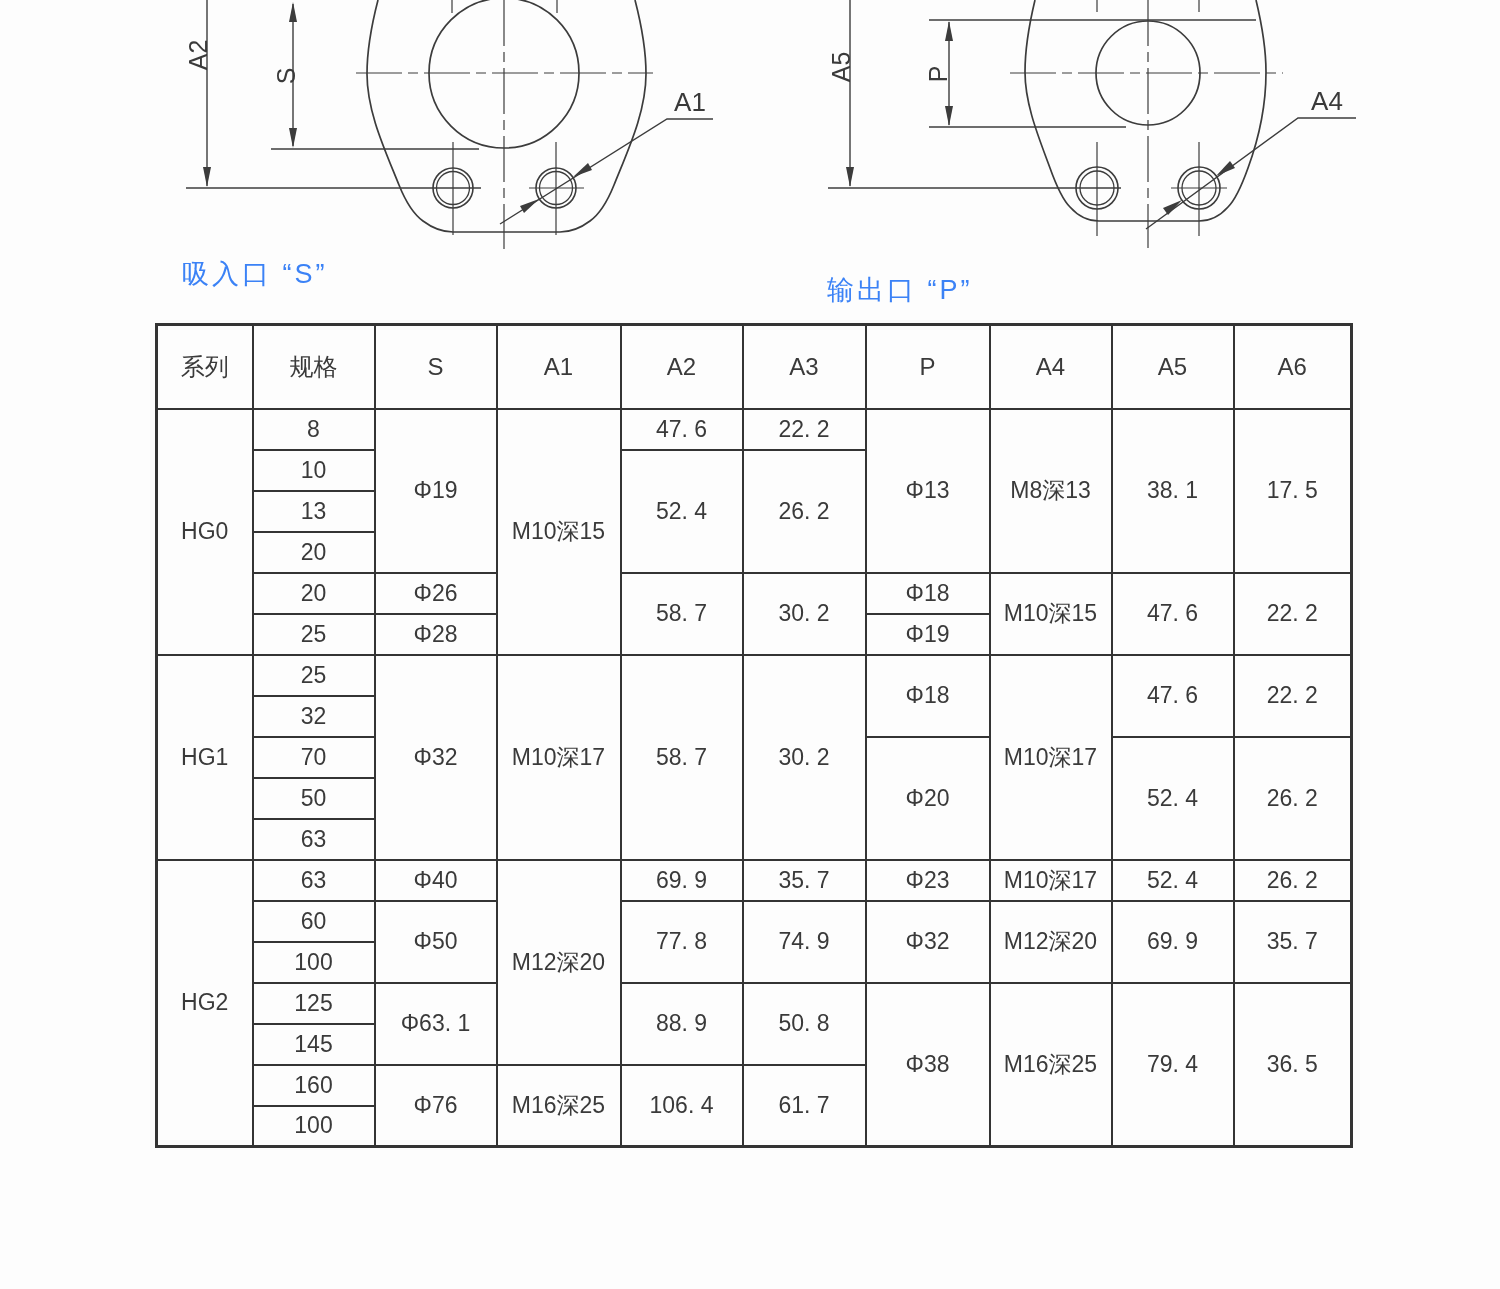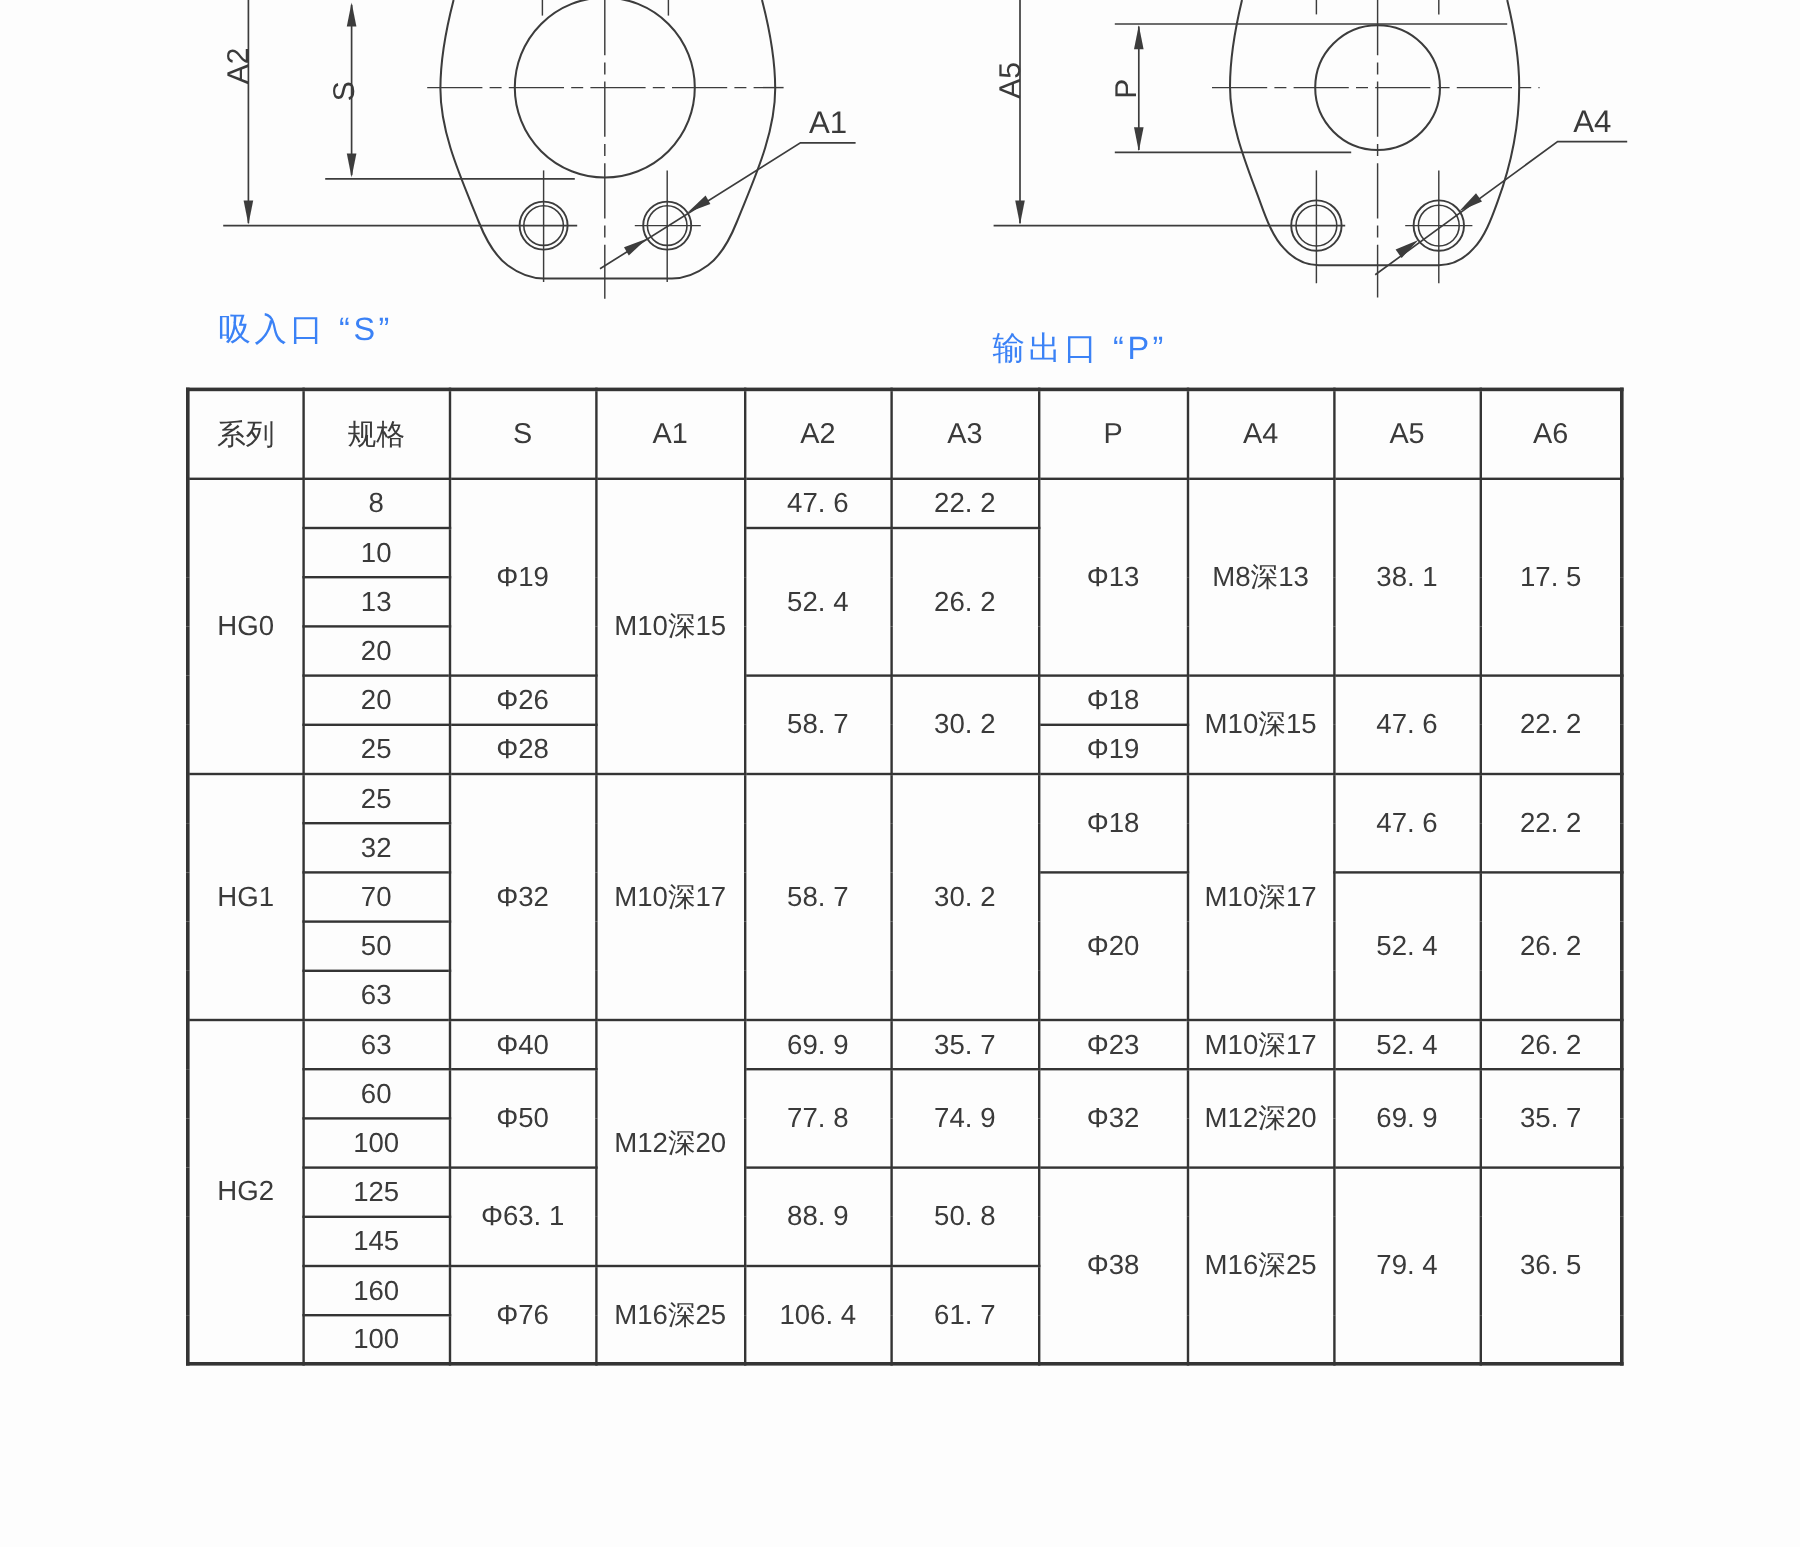--- a/index.html
+++ b/index.html
@@ -15,21 +15,21 @@
     position:absolute;left:155px;top:323px;width:1195px;
     border-collapse:collapse;table-layout:fixed;
     border:3px solid #343434;
   }
   table.spec th, table.spec td{
     border:2px solid #343434;text-align:center;vertical-align:middle;
     padding:0;font-weight:normal;font-size:23px;color:#3a3a3a;
     overflow:hidden;white-space:nowrap;
   }
   table.spec th{font-size:24px;}
-  tr.hdr{height:74px;}
+  tr.hdr{height:84px;}
   tr.r{height:41px;}
   svg text{font-family:"Liberation Sans","DejaVu Sans",sans-serif;fill:#3a3a3a;}
   svg .ln{stroke:#3c3c3c;fill:none;}
   svg .ar{fill:#3c3c3c;stroke:none;}
 </style>
 </head>
 <body>
 
 <div class="page">
 

